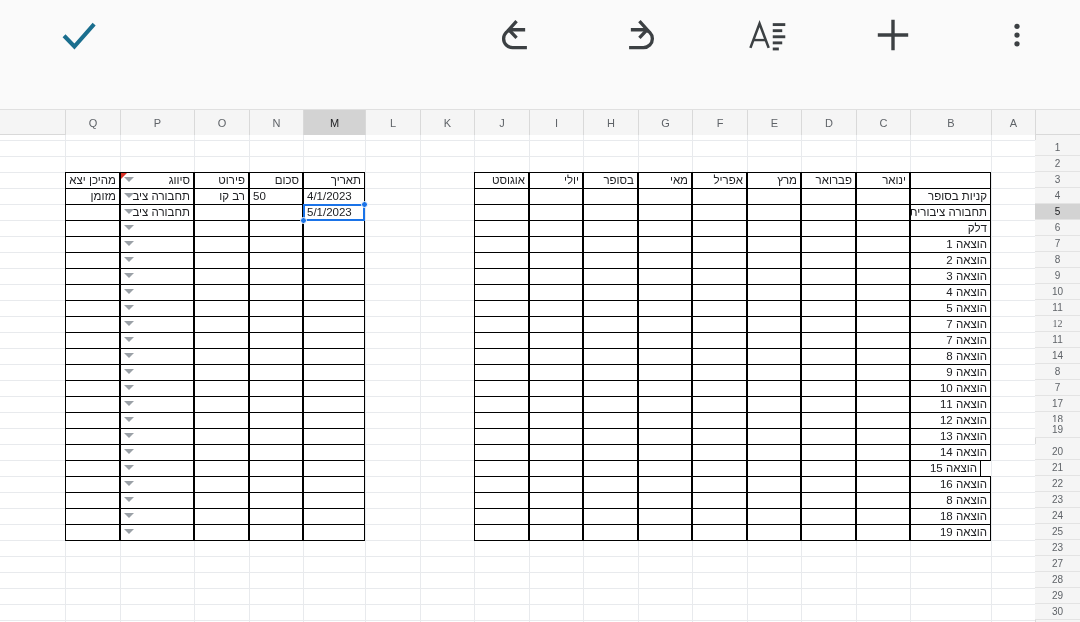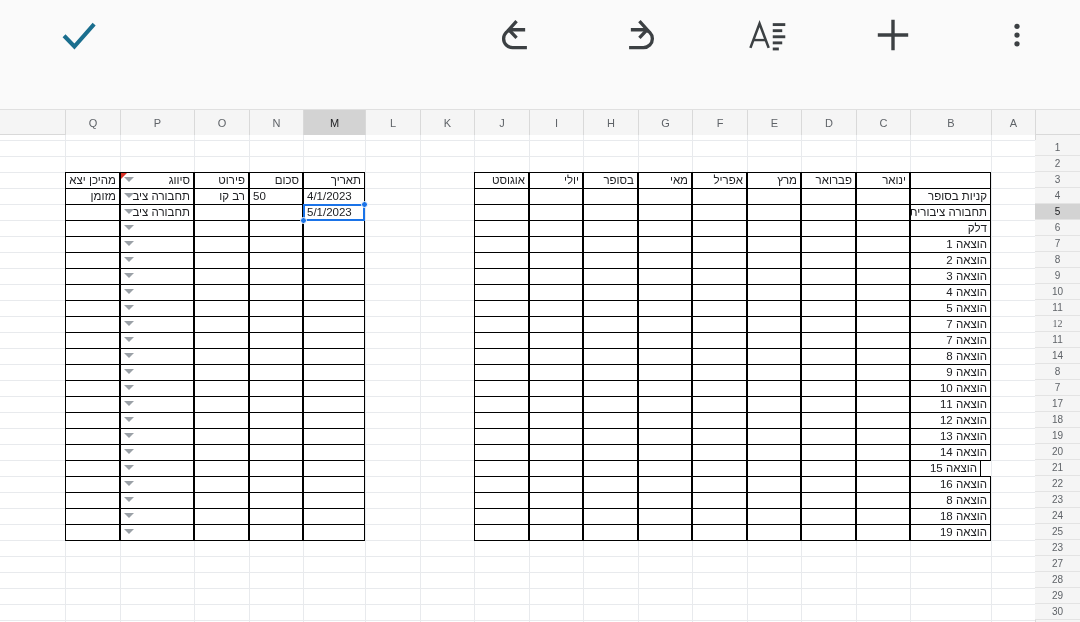--- a/index.html
+++ b/index.html
@@ -220,21 +220,21 @@
       <div class="rowhead" style="top: 133px;">9</div>
       <div class="rowhead" style="top: 149px;">10</div>
       <div class="rowhead" style="top: 165px;">11</div>
       <div class="rowhead" style="top: 181px; font-family: Liberation Serif, serif;">12</div>
       <div class="rowhead" style="top: 197px;">11</div>
       <div class="rowhead" style="top: 213px;">14</div>
       <div class="rowhead" style="top: 229px;">8</div>
       <div class="rowhead" style="top: 245px;">7</div>
       <div class="rowhead" style="top: 261px;">17</div>
       <div class="rowhead" style="top: 277px;">18</div>
-      <div class="rowhead" style="top: 293px;">19</div>
+      <div class="rowhead" style="top: 287px;">19</div>
       <div class="rowhead" style="top: 309px;">20</div>
       <div class="rowhead" style="top: 325px;">21</div>
       <div class="rowhead" style="top: 341px;">22</div>
       <div class="rowhead" style="top: 357px;">23</div>
       <div class="rowhead" style="top: 373px;">24</div>
       <div class="rowhead" style="top: 389px;">25</div>
       <div class="rowhead" style="top: 405px;">23</div>
       <div class="rowhead" style="top: 421px;">27</div>
       <div class="rowhead" style="top: 437px;">28</div>
       <div class="rowhead" style="top: 453px;">29</div>

